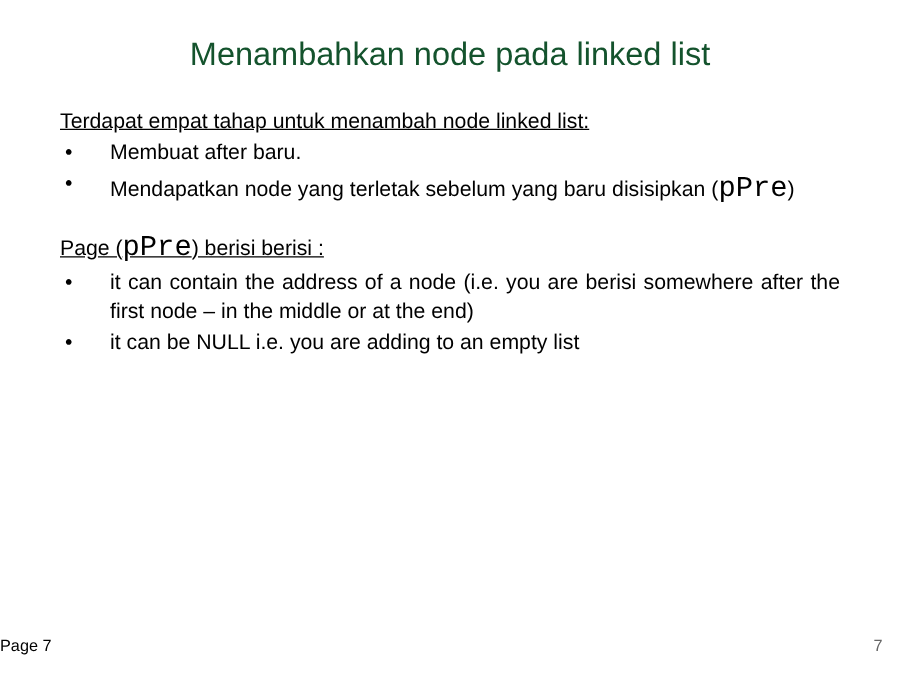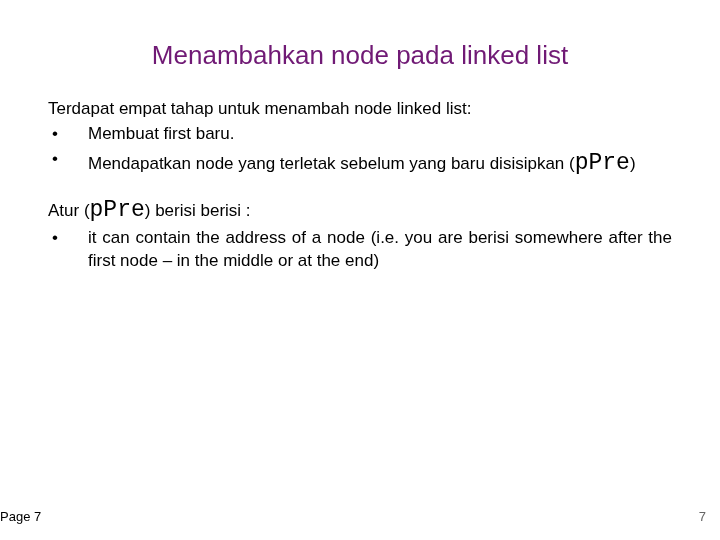--- a/index.html
+++ b/index.html
@@ -10,29 +10,30 @@
     font-family: Arial, Helvetica, sans-serif;
     background: #fff;
     position: relative;
     box-sizing: border-box;
   }
   .slide {
     padding: 28px 48px 0 48px;
   }
   .title {
     font-size: 26px;
-    color: #701a75;
+    color: #14532d;
     text-align: center;
-    margin: 12px 0 28px 0;
+    margin: 0 0 28px 0;
     font-weight: normal;
   }
   .intro, .nilai {
     font-size: 17px;
     color: #000;
     margin: 0 0 4px 0;
+    text-decoration: underline;
   }
   ul.bullets {
     list-style: none;
     padding: 0;
     margin: 0 0 18px 0;
   }
   ul.bullets li {
     font-size: 17px;
     color: #000;
     padding-left: 40px;
@@ -70,25 +71,26 @@
 </style>
 </head>
 <body>
 
 <div class="slide">
   <h1 class="title">Menambahkan node pada linked list</h1>
 
   <p class="intro">Terdapat empat tahap untuk menambah node linked list:</p>
 
   <ul class="bullets">
-    <li><span>Membuat first baru.</span></li>
+    <li><span>Membuat after baru.</span></li>
     <li><span>Mendapatkan node yang terletak sebelum yang baru disisipkan (</span><span class="mono">pPre</span><span>)</span></li>
   </ul>
 
-  <p class="nilai"><span>Atur (</span><span class="mono">pPre</span><span>) berisi berisi :</span></p>
+  <p class="nilai"><span>Page (</span><span class="mono">pPre</span><span>) berisi berisi :</span></p>
 
   <ul class="bullets">
     <li class="justify"><span>it can contain the address of a node (i.e. you are berisi somewhere after the first node – in the middle or at the end)</span></li>
+    <li class="justify"><span>it can be NULL i.e. you are adding to an empty list</span></li>
   </ul>
 </div>
 
 <div class="footer-center">Page 7</div>
 <div class="footer-right">7</div>
 
 </body></html>

